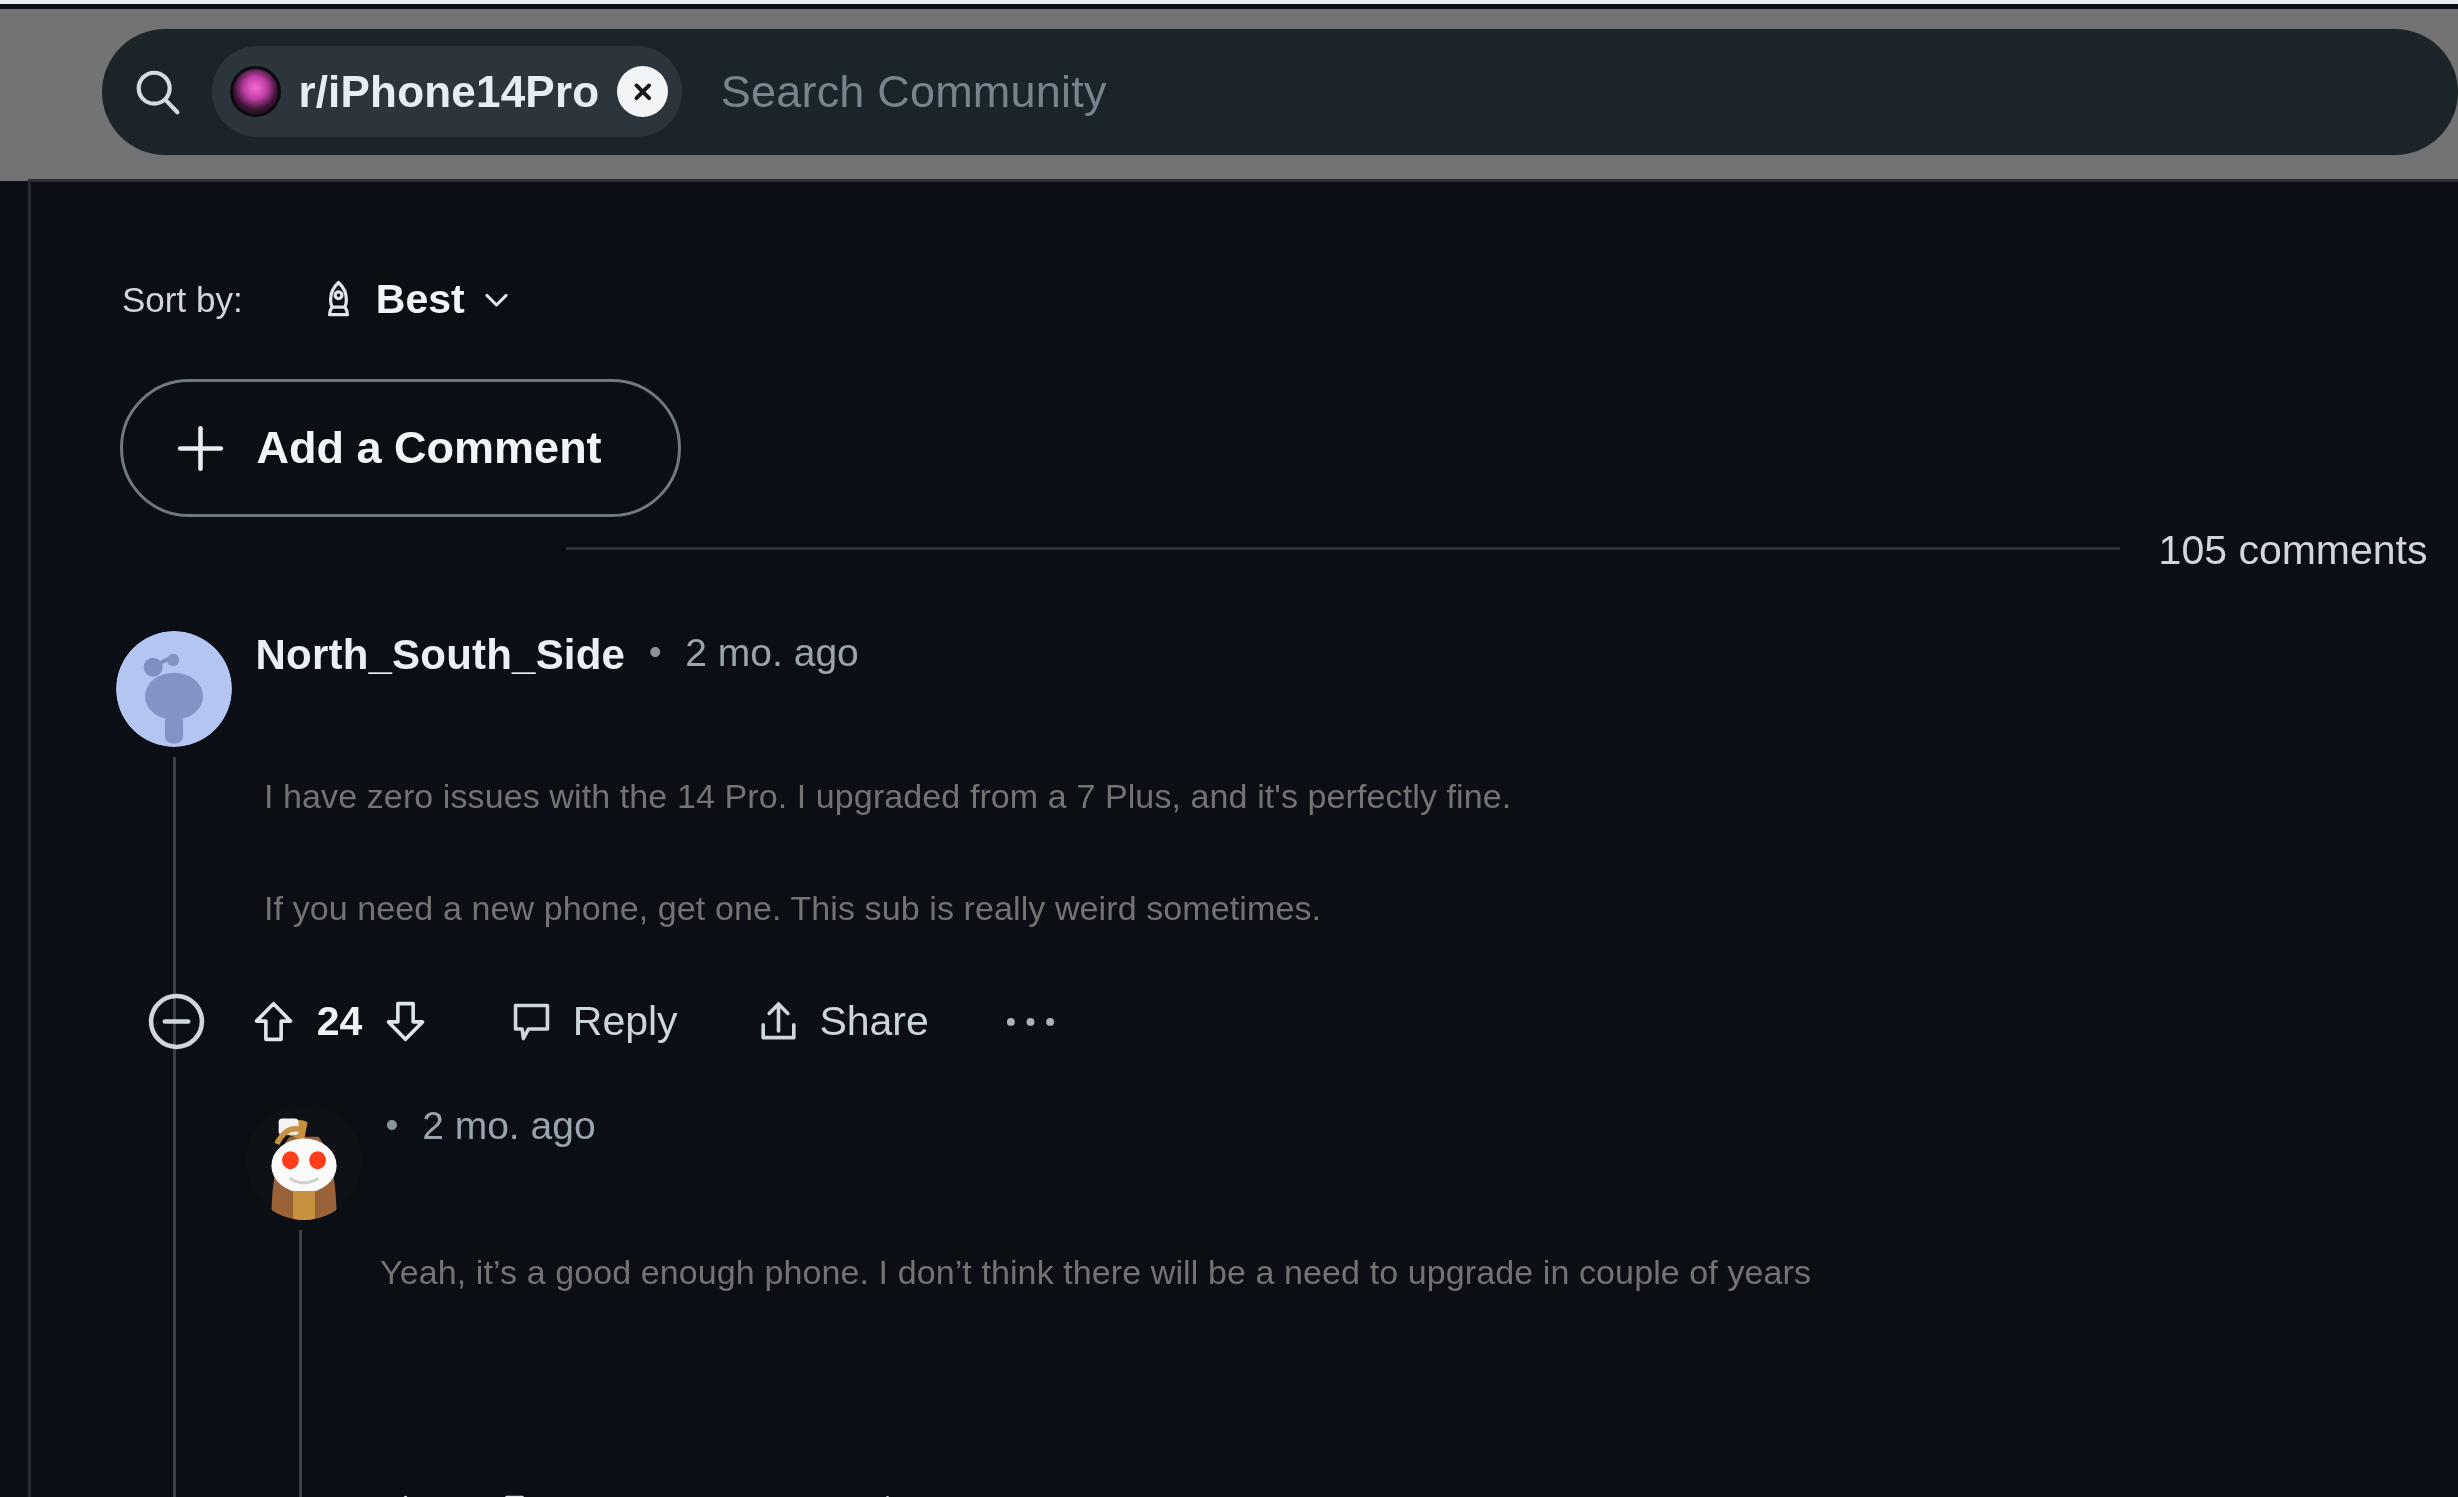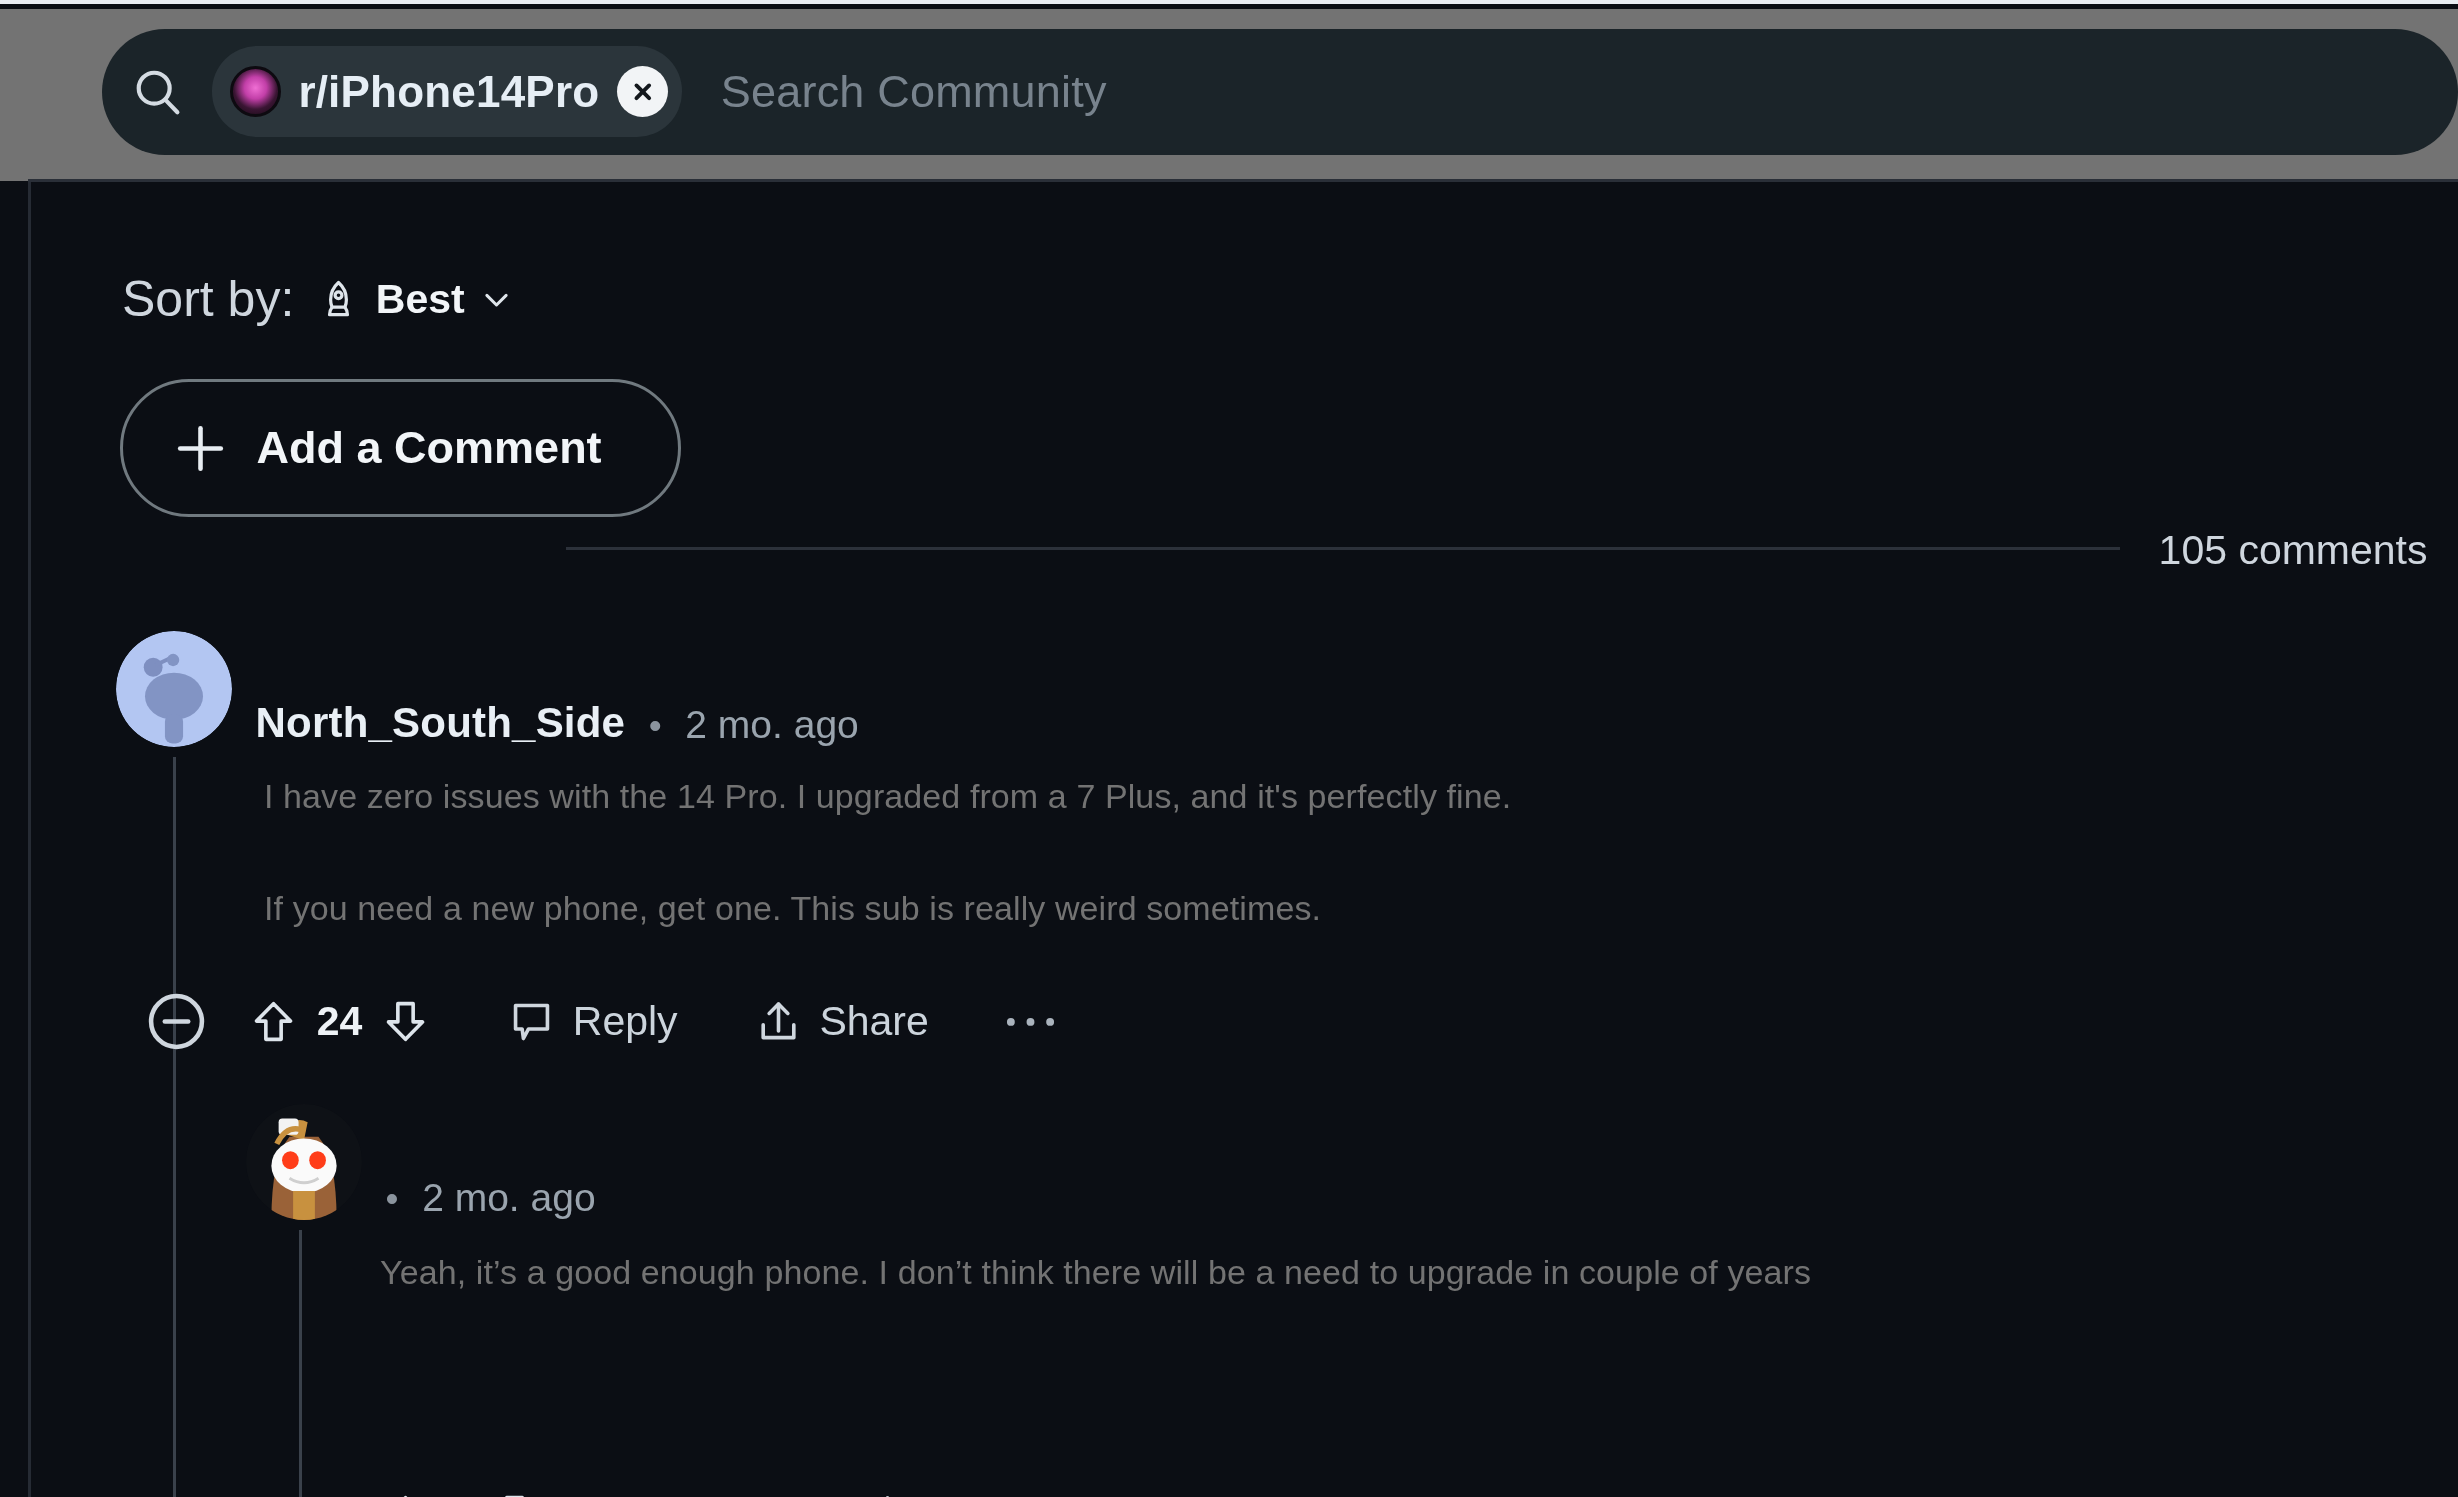--- a/index.html
+++ b/index.html
@@ -72,21 +72,21 @@
   }
   #search-input::placeholder { color: #78838d; }
 
   
   #sort-row {
     position: absolute; left: 0; top: 251px; width: 2459px; height: 89px;
     display: flex; align-items: center;
   }
   #sort-label {
     position: absolute; left: 122px; top: 0; line-height: 89px;
-    color: #cfd6de; font-size: 50px;
+    color: #cfd6de; font-size: 35px;
   }
   #sort-best-btn {
     position: absolute; left: 317px; top: 0; height: 89px;
     display: flex; align-items: center; gap: 15.8px;
   }
   #sort-best-icon { width: 43px; height: 43px; display: block; }
   #sort-best-label { color: #f2f5f8; font-size: 41px; font-weight: 700; }
   #sort-chevron { width: 33px; height: 33px; display:block; }
   #sort-divider {
     position: absolute; left: 566px; top: 292px; width: 1554px; height: 3px;
@@ -107,21 +107,21 @@
     padding-left: 47px;
   }
   #plus-icon { width: 61px; height: 61px; display: block; flex: 0 0 auto; }
   #add-comment-label { color: #f2f5f8; font-size: 45px; font-weight: 700; white-space: nowrap; }
 
   
   #thread { position: absolute; left: 0; top: 627px; width: 2459px; }
 
   .comment { position: relative; }
 
-  .c-head { display: flex; align-items: flex-end; gap: 23.6px; }
+  .c-head { display: flex; align-items: flex-start; gap: 23.6px; }
   .avatar { width: 116px; height: 116px; border-radius: 50%; flex: 0 0 auto; }
   .avatar svg { width: 100%; height: 100%; display: block; border-radius: 50%; }
   .c-author { color: #e9eff5; font-size: 42px; font-weight: 700; letter-spacing: 0.2px; }
   .c-dot { color: #8b949e; font-size: 37px; }
   .c-time { color: #9aa4ae; font-size: 39px; }
 
   .c-body p {
     color: #737373; font-size: 34px; line-height: 1.34; letter-spacing: 0.1px;
   }
   .c-body p + p { margin-top: 66px; }

